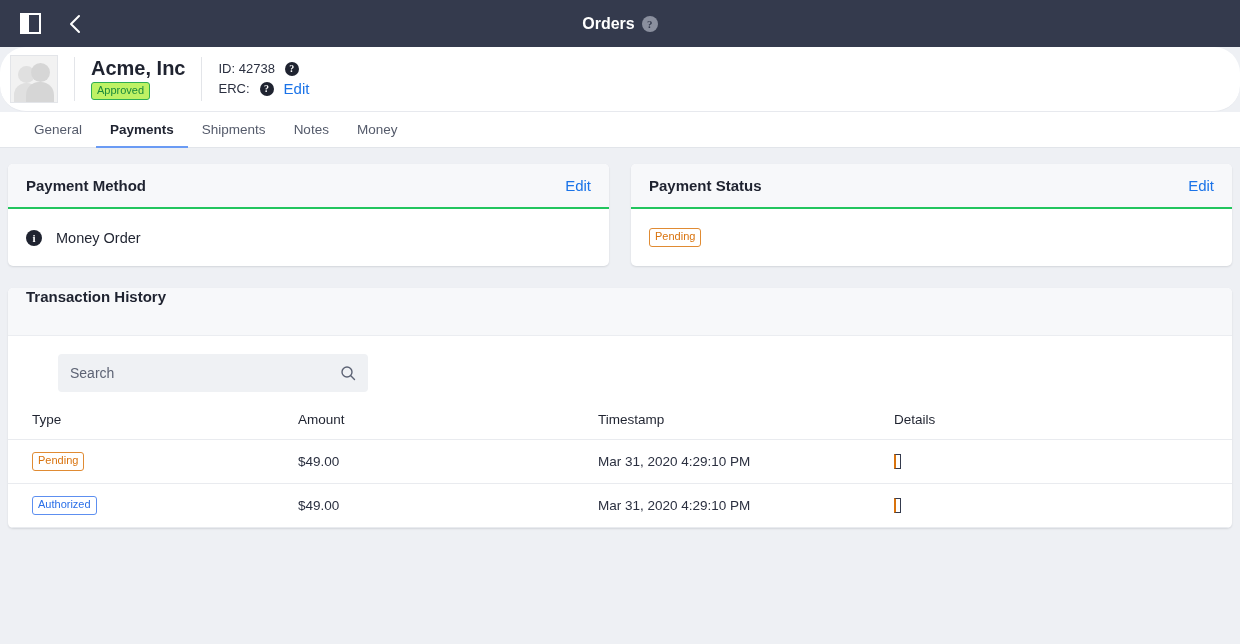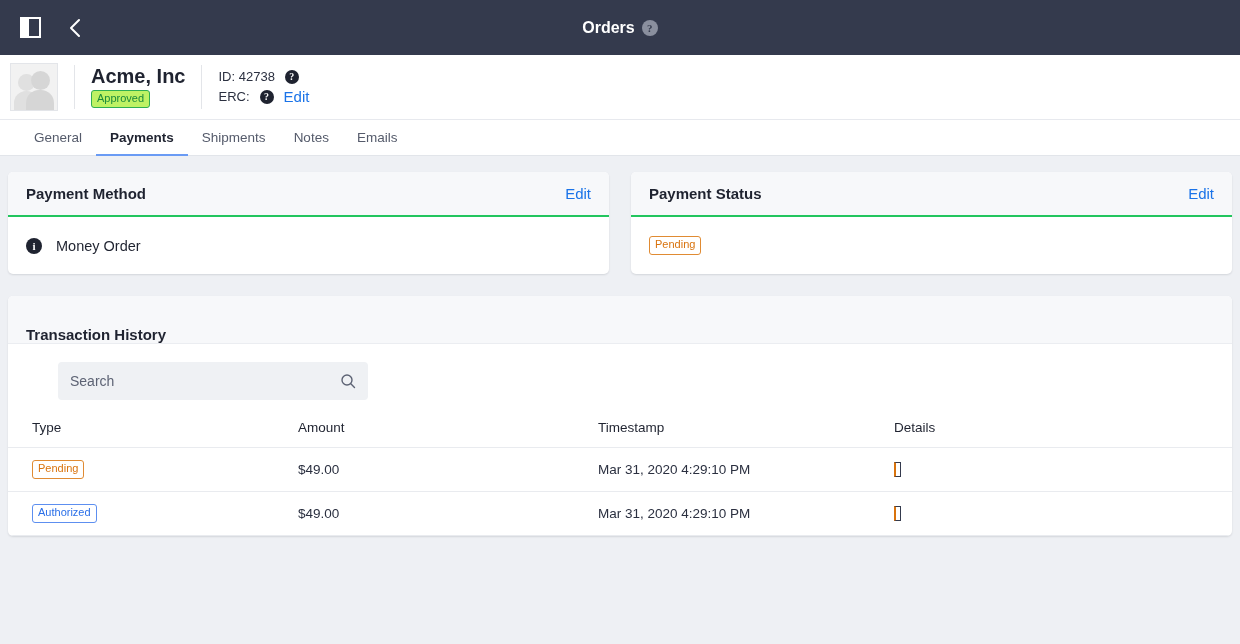--- a/index.html
+++ b/index.html
@@ -5,21 +5,21 @@
   * { box-sizing: border-box; margin: 0; padding: 0; }
   html, body {
     width: 1240px; height: 644px;
     font-family: "Liberation Sans", sans-serif;
     background: #eef0f4;
     overflow: hidden;
   }
 
   
   .topbar {
-    height: 55px;
+    height: 47px;
     background: #343a4d;
     display: flex;
     align-items: center;
     position: relative;
   }
   .panel-toggle {
     margin-left: 20px;
     width: 21px; height: 21px;
     border: 2px solid #ffffff;
     background: #ffffff;
@@ -62,20 +62,21 @@
   }
 
   
   .entity-header {
     height: 65px;
     background: #ffffff;
     display: flex;
     align-items: center;
     padding-left: 10px;
     border-bottom: 1px solid #e7e9ee;
+    border-radius: 26px;
   }
   .avatar {
     width: 48px; height: 48px;
     border: 1px solid #e3e5e9;
     background: #f2f2f2;
     position: relative;
     overflow: hidden;
     flex: none;
   }
   .avatar .sil-back {
@@ -194,21 +195,21 @@
     flex: none;
   }
   .method-label { font-size: 14.5px; color: #1f2330; }
 
   
   .txn-card { margin-top: 22px; margin-bottom: 14px; }
   .txn-head {
     background: #f7f8fa;
     border-bottom: 1px solid #ebedf1;
     height: 48px;
-    display: flex; align-items: flex-end;
+    display: flex; align-items: flex-start;
     padding: 0 18px;
   }
   .search-wrap { padding: 18px 18px 10px 18px; }
   .search-box {
     width: 310px; height: 38px;
     background: #eff1f4;
     border-radius: 4px;
     display: flex; align-items: center;
     padding: 0 12px;
     cursor: text;
@@ -319,21 +320,21 @@
       <span class="edit-link">Edit</span>
     </div>
   </div>
 </div>
 
 <div class="tabs">
   <div class="tab">General</div>
   <div class="tab active">Payments</div>
   <div class="tab">Shipments</div>
   <div class="tab">Notes</div>
-  <div class="tab">Emails</div>
+  <div class="tab">Money</div>
 </div>
 
 <div class="content">
 
   <div class="cards-row">
 
     <div class="card">
       <div class="card-head">
         <span class="card-title">Payment Method</span>
         <span class="edit-link">Edit</span>

